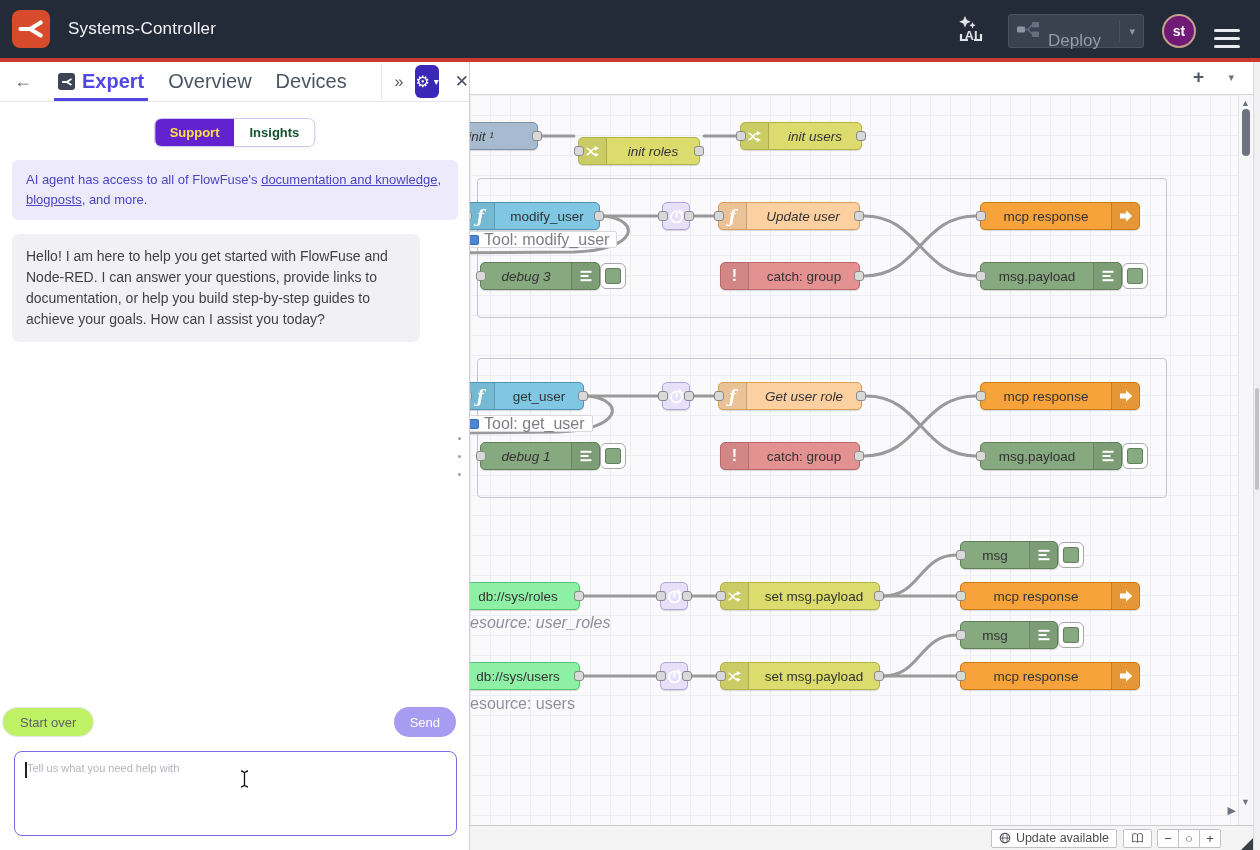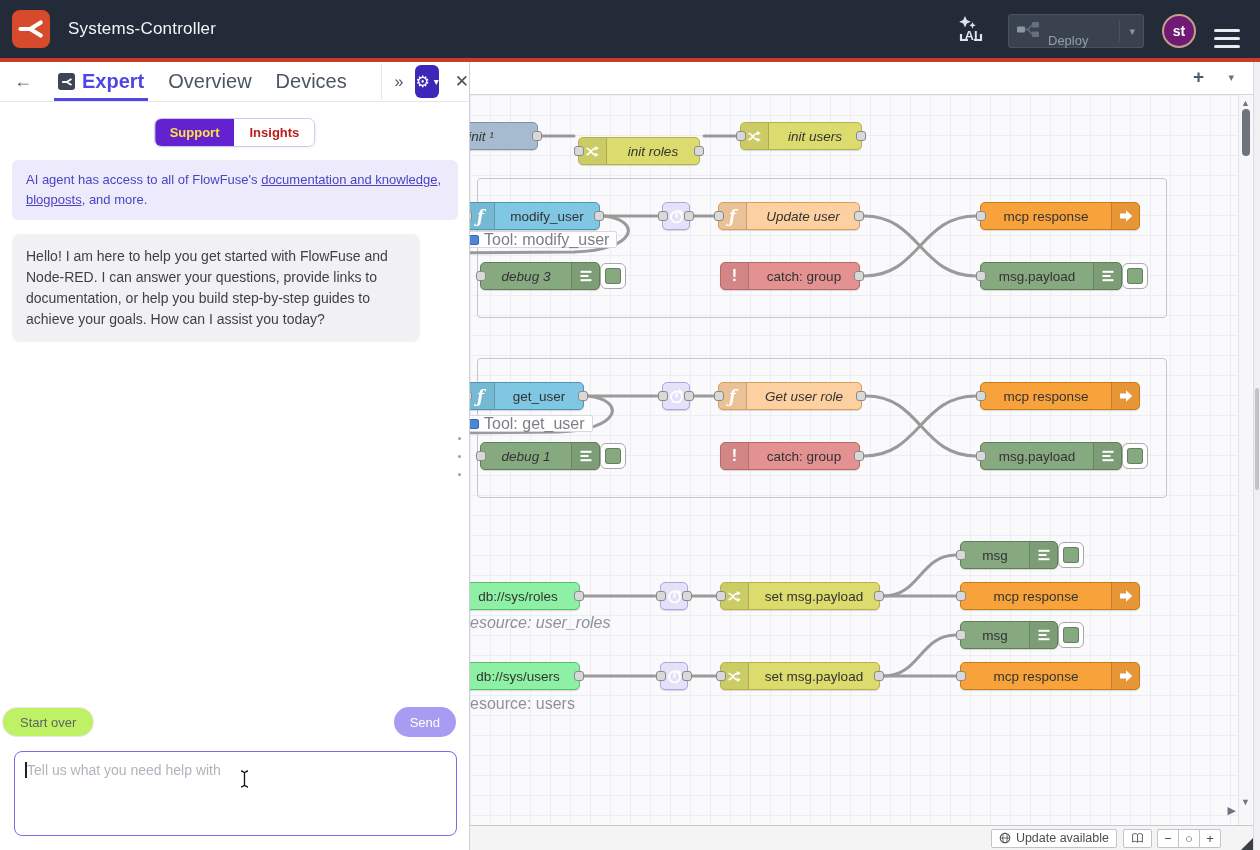--- a/index.html
+++ b/index.html
@@ -7,52 +7,52 @@
   #app { position:relative; width:1260px; height:850px; overflow:hidden; }
 
   
   .navbar { position:absolute; left:0; top:0; width:1260px; height:58px; background:#232a38; display:flex; align-items:center; }
   .redline { position:absolute; left:0; top:58px; width:1260px; height:4px; background:#c93b2e; }
   .logo { width:38px; height:38px; border-radius:8px; background:#d74a2b; margin-left:12px; display:flex; align-items:center; justify-content:center; }
   .nav-title { color:#f2f4f7; font-size:17px; margin-left:18px; letter-spacing:.2px; }
   .nav-right { margin-left:auto; display:flex; align-items:flex-end; gap:18px; padding-right:20px; }
   .ai-btn { width:38px; height:38px; display:flex; align-items:center; justify-content:center; }
   .deploy-btn { width:136px; height:34px; background:#3a4250; border:1px solid #49525f; border-radius:3px; display:flex; align-items:center; padding:0 8px; }
-  .deploy-label { color:#939daa; font-size:13px; margin-left:9px; flex:1;margin-top:19px; }
+  .deploy-label { color:#939daa; font-size:17px; margin-left:9px; flex:1;margin-top:19px; }
   .deploy-caret { color:#8d97a4; font-size:11px; border-left:1px solid #49525f; padding-left:9px; margin-left:4px; height:22px; display:flex; align-items:center;}
   .avatar { width:34px; height:34px; border-radius:50%; background:#701a75; border:2px solid #c2a08b; color:#fff; font-size:14px; font-weight:bold; display:flex; align-items:center; justify-content:center; }
   .hamburger { display:flex; flex-direction:column; gap:5px; cursor:pointer; }
   .hamburger i { display:block; width:26px; height:3px; background:#e9ecf0; border-radius:2px; }
 
   
   .panel { position:absolute; left:0; top:62px; width:470px; height:788px; background:#fff; border-right:1px solid #ccd0d8; z-index:5; }
   .tabbar { position:absolute; left:0; top:0; width:100%; height:40px; border-bottom:1px solid #e5e6ea; display:flex; align-items:center; background:#fff; }
   .tb-back { color:#5a6270; font-size:18px; margin:0 14px 0 14px; cursor:pointer; }
   .tab { display:flex; align-items:center; gap:7px; font-size:20px; color:#4b5563; padding:0 12px; height:100%; position:relative; cursor:pointer; white-space:nowrap; }
   .tab.active { color:#4f46e5; font-weight:bold; }
   .tab.active::after { content:""; position:absolute; left:8px; right:8px; bottom:0; height:3px; background:#4f46e5; }
   .tab-logo { width:17px; height:17px; border-radius:3px; background:#3d4454; display:flex; align-items:center; justify-content:center; }
   .tab.truncated { max-width:46px; overflow:hidden; padding-right:0; }
   .tb-overflow { color:#4b5563; font-size:16px; margin-left:10px; border-left:1px solid #e5e6ea; padding:9px 0 9px 12px; cursor:pointer; }
   .gear-btn { margin-left:12px; width:56px; height:33px; background:#3b27b8; border:none; border-radius:6px; color:#fff; display:flex; align-items:center; justify-content:center; gap:4px; cursor:pointer; }
   .gear-btn .g { font-size:16px; } .gear-btn .c { font-size:10px; }
   .tb-close { color:#4b5563; font-size:17px; margin-left:16px; cursor:pointer; }
 
   .toggle-group { position:absolute; top:56px; left:50%; transform:translateX(-50%); display:flex; border:1px solid #cdc8ee; border-radius:7px; overflow:hidden; box-shadow:0 1px 2px rgba(0,0,0,.06); }
-  .toggle-opt { font-size:13px; padding:6px 15px; background:#fff; color:#b91c1c; font-weight:bold; cursor:pointer; }
+  .toggle-opt { font-size:13px; padding:6px 15px; background:#fff; color:#14532d; font-weight:bold; cursor:pointer; }
   .toggle-opt.active { background:#6222cf; color:#fde047; }
 
   .info-box { position:absolute; top:98px; left:12px; width:446px; background:#edebfb; border-radius:6px; padding:10px 14px; font-size:13px; line-height:1.55; color:#4a44c4; }
   .info-box a { color:#4a44c4; text-decoration:underline; cursor:pointer; }
 
   .bubble { position:absolute; top:172px; left:12px; width:408px; background:#f1f1f3; border-radius:8px; padding:12px 14px; font-size:14px; line-height:1.5; color:#3f3f46; }
 
   .startover-btn { position:absolute; top:645px; left:2px; height:30px; padding:0 17px; border-radius:16px; border:1px solid #e6e6ec; background:#bef264; color:#5f6368; font-size:13px; cursor:pointer; }
   .send-btn { position:absolute; top:645px; right:13px; height:30px; padding:0 16px; border-radius:16px; border:none; background:#a79cf1; color:#fff; font-size:13px; cursor:pointer; }
-  .chat-input { position:absolute; top:689px; left:14px; width:443px; height:85px; border:1.5px solid #7a6be8; border-radius:8px; padding:10px 12px; font-size:14px; font-family:"Liberation Sans",sans-serif; resize:none; color:#333; outline:none; }
+  .chat-input { position:absolute; top:689px; left:14px; width:443px; height:85px; border:1.5px solid #7a6be8; border-radius:8px; padding:10px 12px; font-size:11px; font-family:"Liberation Sans",sans-serif; resize:none; color:#333; outline:none; }
   .chat-input::placeholder { color:#b4b2bc; }
   .fake-caret { position:absolute; top:700px; left:25px; width:1.5px; height:16px; background:#222; }
   .mouse-ibeam { position:absolute; top:707px; left:238px; }
   .divider-dots { position:absolute; left:458px; top:437px; z-index:6; }
   .divider-dots i { display:block; width:3px; height:3px; border-radius:50%; background:#9aa0aa; margin-bottom:15px; }
 
   
   .canvas { position:absolute; left:470px; top:62px; width:790px; height:788px; background:#fff; }
   .tabstrip { position:absolute; left:0; top:0; width:100%; height:33px; background:#fff; border-bottom:1px solid #d6d6da; }
   .ts-add { position:absolute; right:56px; top:4px; font-size:19px; color:#4c5a6e; font-weight:bold; cursor:pointer; }

